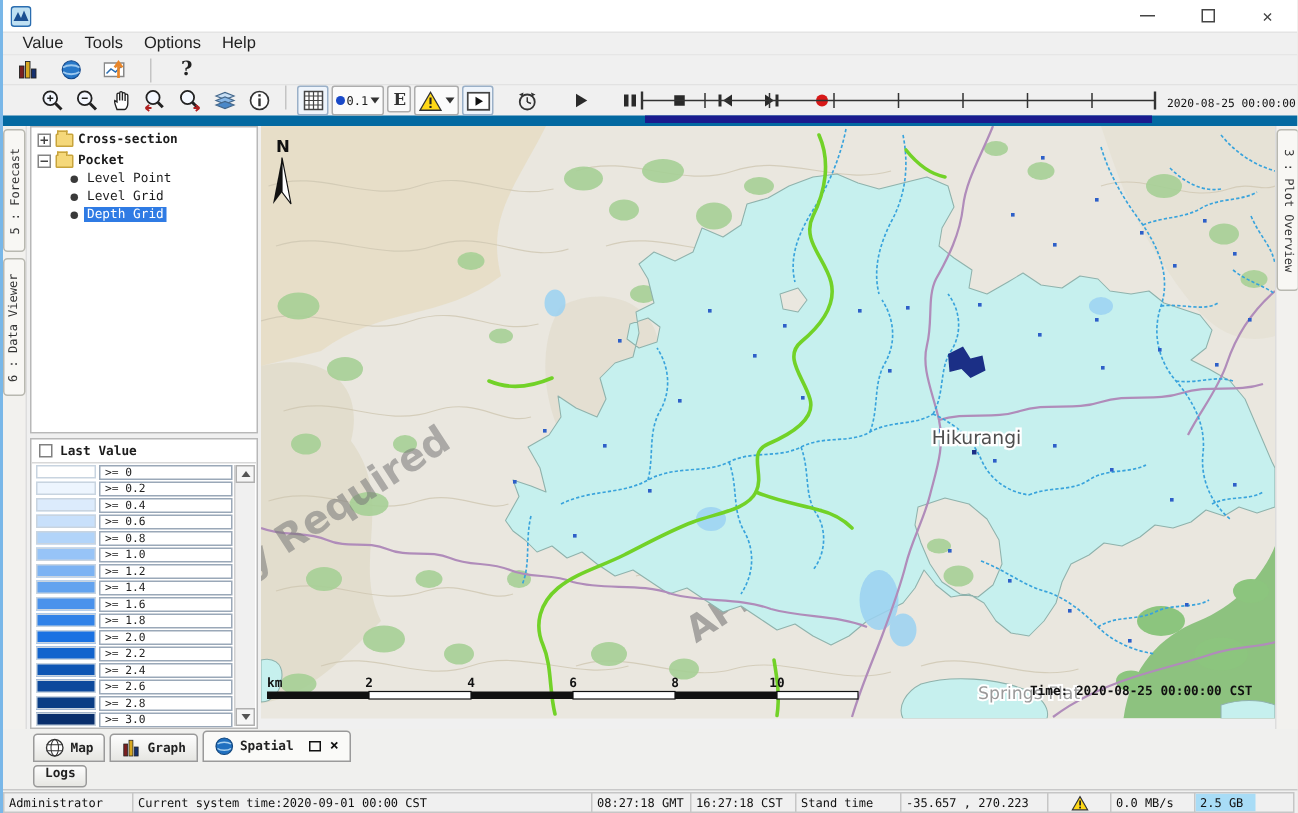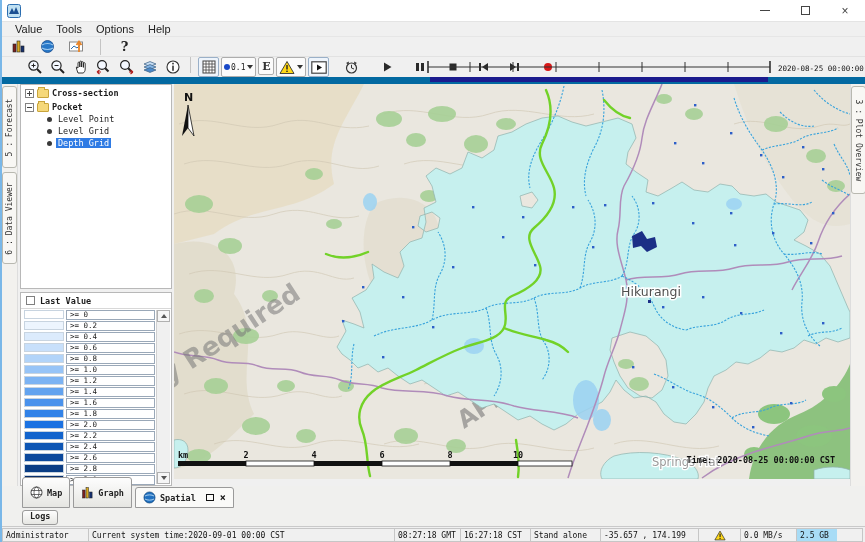--- a/index.html
+++ b/index.html
@@ -74,21 +74,21 @@
   .legend-scroll { position:absolute; top:17px; right:1px; width:14px; bottom:1px; background:#f0f0f0; border-left:1px solid #d0d0d0;}
   .scroll-btn { position:absolute; left:0; width:13px; height:12px; border:1px solid #b0b0b0; background:#f6f6f6; display:flex; align-items:center; justify-content:center;}
   .scroll-btn.up { top:0; } .scroll-btn.down { bottom:0; }
   .arr-up { width:0;height:0;border-left:3px solid transparent;border-right:3px solid transparent;border-bottom:4px solid #555;}
   .arr-down { width:0;height:0;border-left:3px solid transparent;border-right:3px solid transparent;border-top:4px solid #555;}
 
   .map-wrap { position:absolute; left:172px; top:0; width:676px; height:395px; background:#eae7df; overflow:hidden; }
 
   
   .tabrow { position:absolute; top:486px; left:0; width:865px; height:22px; background:#f0f0ee; display:flex; align-items:flex-end; padding-left:20px; gap:3px; }
-  .dtab { height:31px; display:flex; align-items:center; gap:4px; padding:0 7px; border:1px solid #9a9a9a; border-radius:3px 3px 0 0;
+  .dtab { height:19px; display:flex; align-items:center; gap:4px; padding:0 7px; border:1px solid #9a9a9a; border-radius:3px 3px 0 0;
           background:linear-gradient(#fdfdfd,#e6e6e2); font-family:"DejaVu Sans Mono",monospace; font-size:8.5px; font-weight:bold; color:#222;}
   .dtab.active { background:#fafaf8; height:21px; }
   .tab-close { font-size:10px; font-weight:bold; color:#111; margin-left:2px;}
   .tab-max { width:8px; height:7px; border:1.5px solid #111; margin-left:6px;}
   .logsrow { position:absolute; top:508px; left:0; width:865px; height:19px; background:#f0f0ee; border-bottom:1px solid #c9c9c9;}
   .logs-tab { position:absolute; left:20px; top:2px; height:15px; padding:0 7px; border:1px solid #9a9a9a; border-radius:3px;
               background:linear-gradient(#fdfdfd,#e6e6e2); font-family:"DejaVu Sans Mono",monospace; font-size:8.5px; font-weight:bold; color:#222; display:flex; align-items:flex-start;}
 
   
   .statusbar { position:absolute; top:528px; left:0; width:865px; height:14px; background:#f0f0f0; display:flex; }
@@ -690,24 +690,24 @@
   <div class="seg" style="width:306px">
       <span class="txt">Current system time:2020-09-01 00:00 CST</span>
     </div>
   <div class="seg" style="width:66px">
       <span class="txt">08:27:18 GMT</span>
     </div>
   <div class="seg" style="width:70px">
       <span class="txt">16:27:18 CST</span>
     </div>
   <div class="seg" style="width:70px">
-      <span class="txt">Stand alone</span>
+      <span class="txt">Stand time</span>
     </div>
   <div class="seg" style="width:98px">
-      <span class="txt">-35.657 , 174.199</span>
+      <span class="txt">-35.657 , 270.223</span>
     </div>
   <div class="seg" style="width:42px; justify-content:center;">
     <svg width="12" height="11" viewBox="0 0 16 15">
       <path d="M8,1.5 L15,13.5 L1,13.5 Z" fill="#ffd816" stroke="#333" stroke-width="1"></path>
       <rect x="7.3" y="5" width="1.6" height="4.5" fill="#222"></rect>
       <rect x="7.3" y="10.6" width="1.6" height="1.6" fill="#222"></rect>
     </svg>
   </div>
   <div class="seg" style="width:56px">
       <span class="txt">0.0 MB/s</span>

